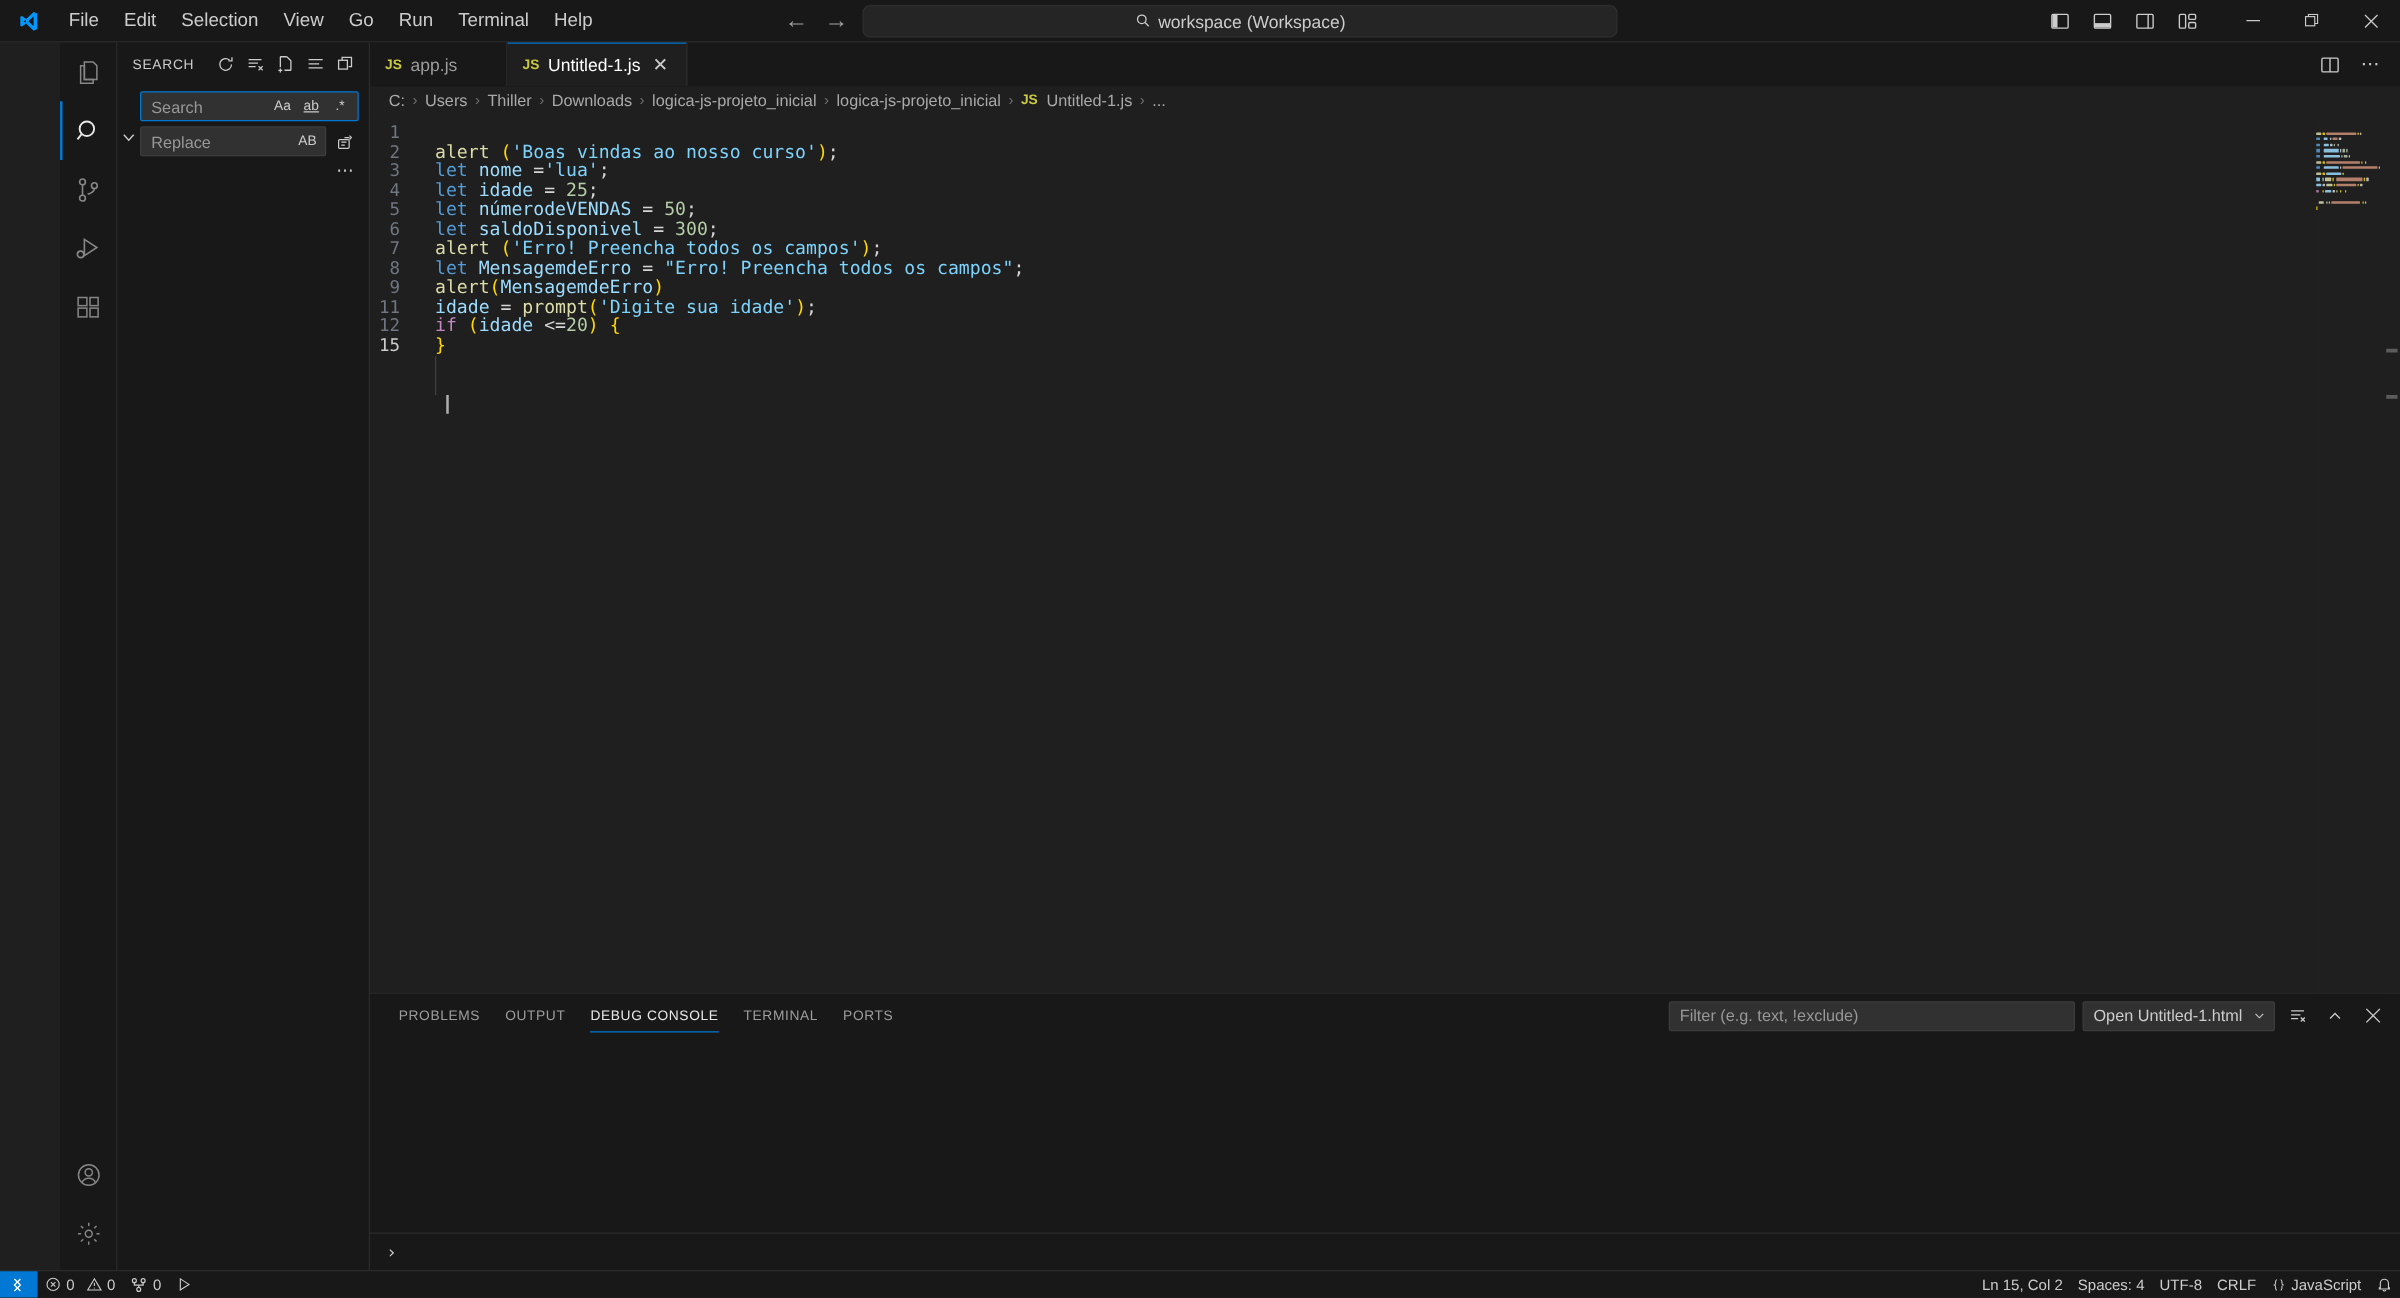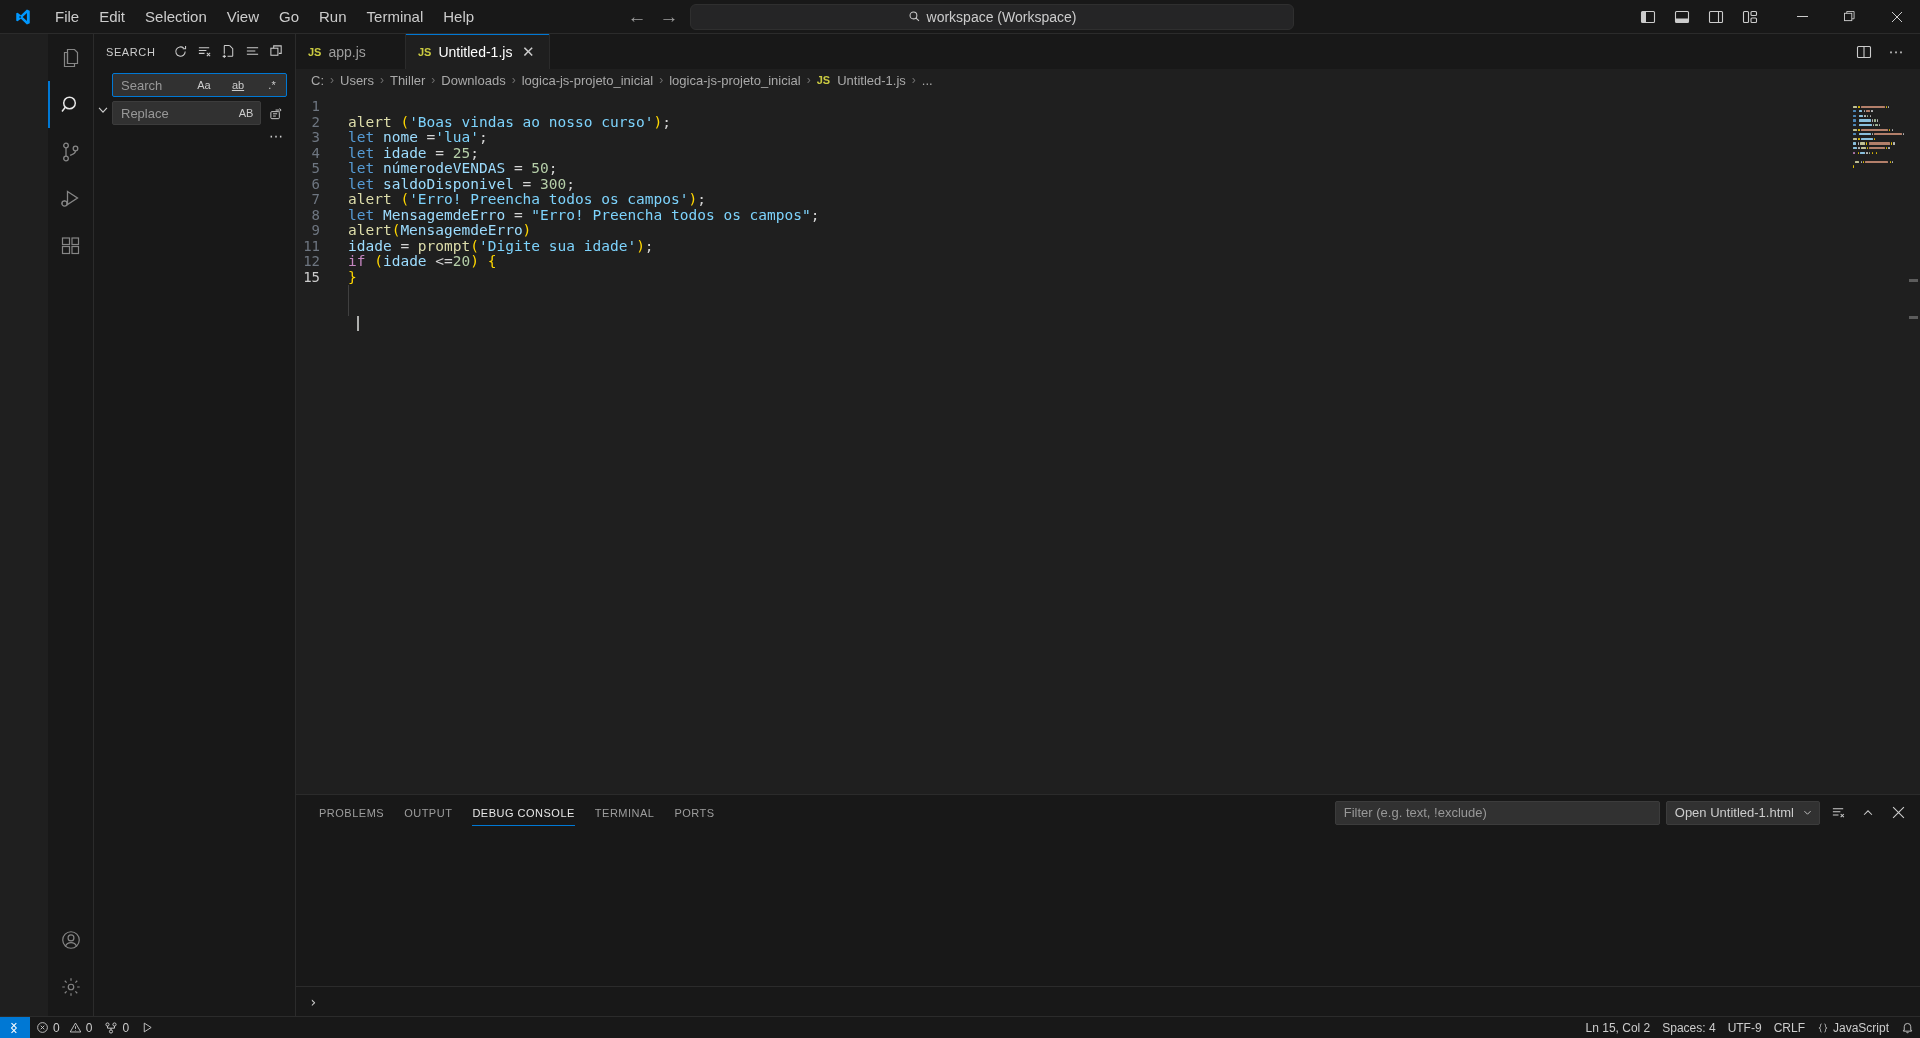--- a/index.html
+++ b/index.html
@@ -72,21 +72,21 @@
   .search-area { display:flex; padding:0 8px 0 0; }
   .twisty { width:18px; display:flex; align-items:flex-start; justify-content:center; padding-top:34px; color:#cccccc; cursor:default; }
   .search-fields { flex:1; display:flex; flex-direction:column; gap:4px; padding-top:4px; }
   .inputrow { display:flex; align-items:center; gap:4px; }
   .sinput {
     flex:1; height:24px; background:#313131; border:1px solid #3c3c3c;
     display:flex; align-items:center; padding:0 4px 0 8px; border-radius:2px;
   }
   .sinput.focused { border-color:#0078d4; }
   .sinput .ph { flex:1; font-size:13px; color:#989898; }
-  .sinput .opts { display:flex; align-items:center; gap:14px; }
+  .sinput .opts { display:flex; align-items:center; gap:3px; }
   .opt-btn { width:20px; height:20px; display:flex; align-items:center; justify-content:center; border-radius:3px; font-size:11px; color:#cccccc; cursor:default; }
   .side-btn { width:22px; height:22px; display:flex; align-items:center; justify-content:center; border-radius:4px; color:#cccccc; cursor:default; }
   .ellipsis-row { display:flex; justify-content:flex-end; padding:2px 8px 0 0; color:#cccccc; }
   .ell { width:22px; height:18px; display:flex; align-items:center; justify-content:center; cursor:default; font-size:14px; line-height:8px; }
 
   
   .editorarea { flex:1; display:flex; flex-direction:column; min-width:0; background:#1f1f1f; }
   .tabsrow { height:35px; min-height:35px; background:#181818; display:flex; align-items:stretch; }
   .tabs { display:flex; align-items:stretch; }
   .tab {
@@ -670,21 +670,21 @@
       <span>
         <svg width="13" height="13" viewBox="0 0 16 16" fill="none" stroke="#cccccc" stroke-width="1.1">
           <path d="M4 2.6 12.5 8 4 13.4z"></path>
         </svg>
       </span>
     </div>
 
     <div class="sb-right">
       <div class="sb-item">Ln 15, Col 2</div>
       <div class="sb-item">Spaces: 4</div>
-      <div class="sb-item">UTF-9</div>
+      <div class="sb-item">UTF-8</div>
       <div class="sb-item">CRLF</div>
       <div class="sb-item">
         <span>
           <svg width="12" height="12" viewBox="0 0 16 16" fill="none" stroke="#cccccc" stroke-width="1.1">
             <path d="M6 2.5C4.5 2.5 4.6 5 4.6 6.2c0 1-.9 1.8-2 1.8 1.1 0 2 .8 2 1.8 0 1.2-.1 3.7 1.4 3.7"></path>
             <path d="M10 2.5c1.5 0 1.4 2.5 1.4 3.7 0 1 .9 1.8 2 1.8-1.1 0-2 .8-2 1.8 0 1.2.1 3.7-1.4 3.7"></path>
           </svg>
         </span>
         <span>JavaScript</span>
       </div>

